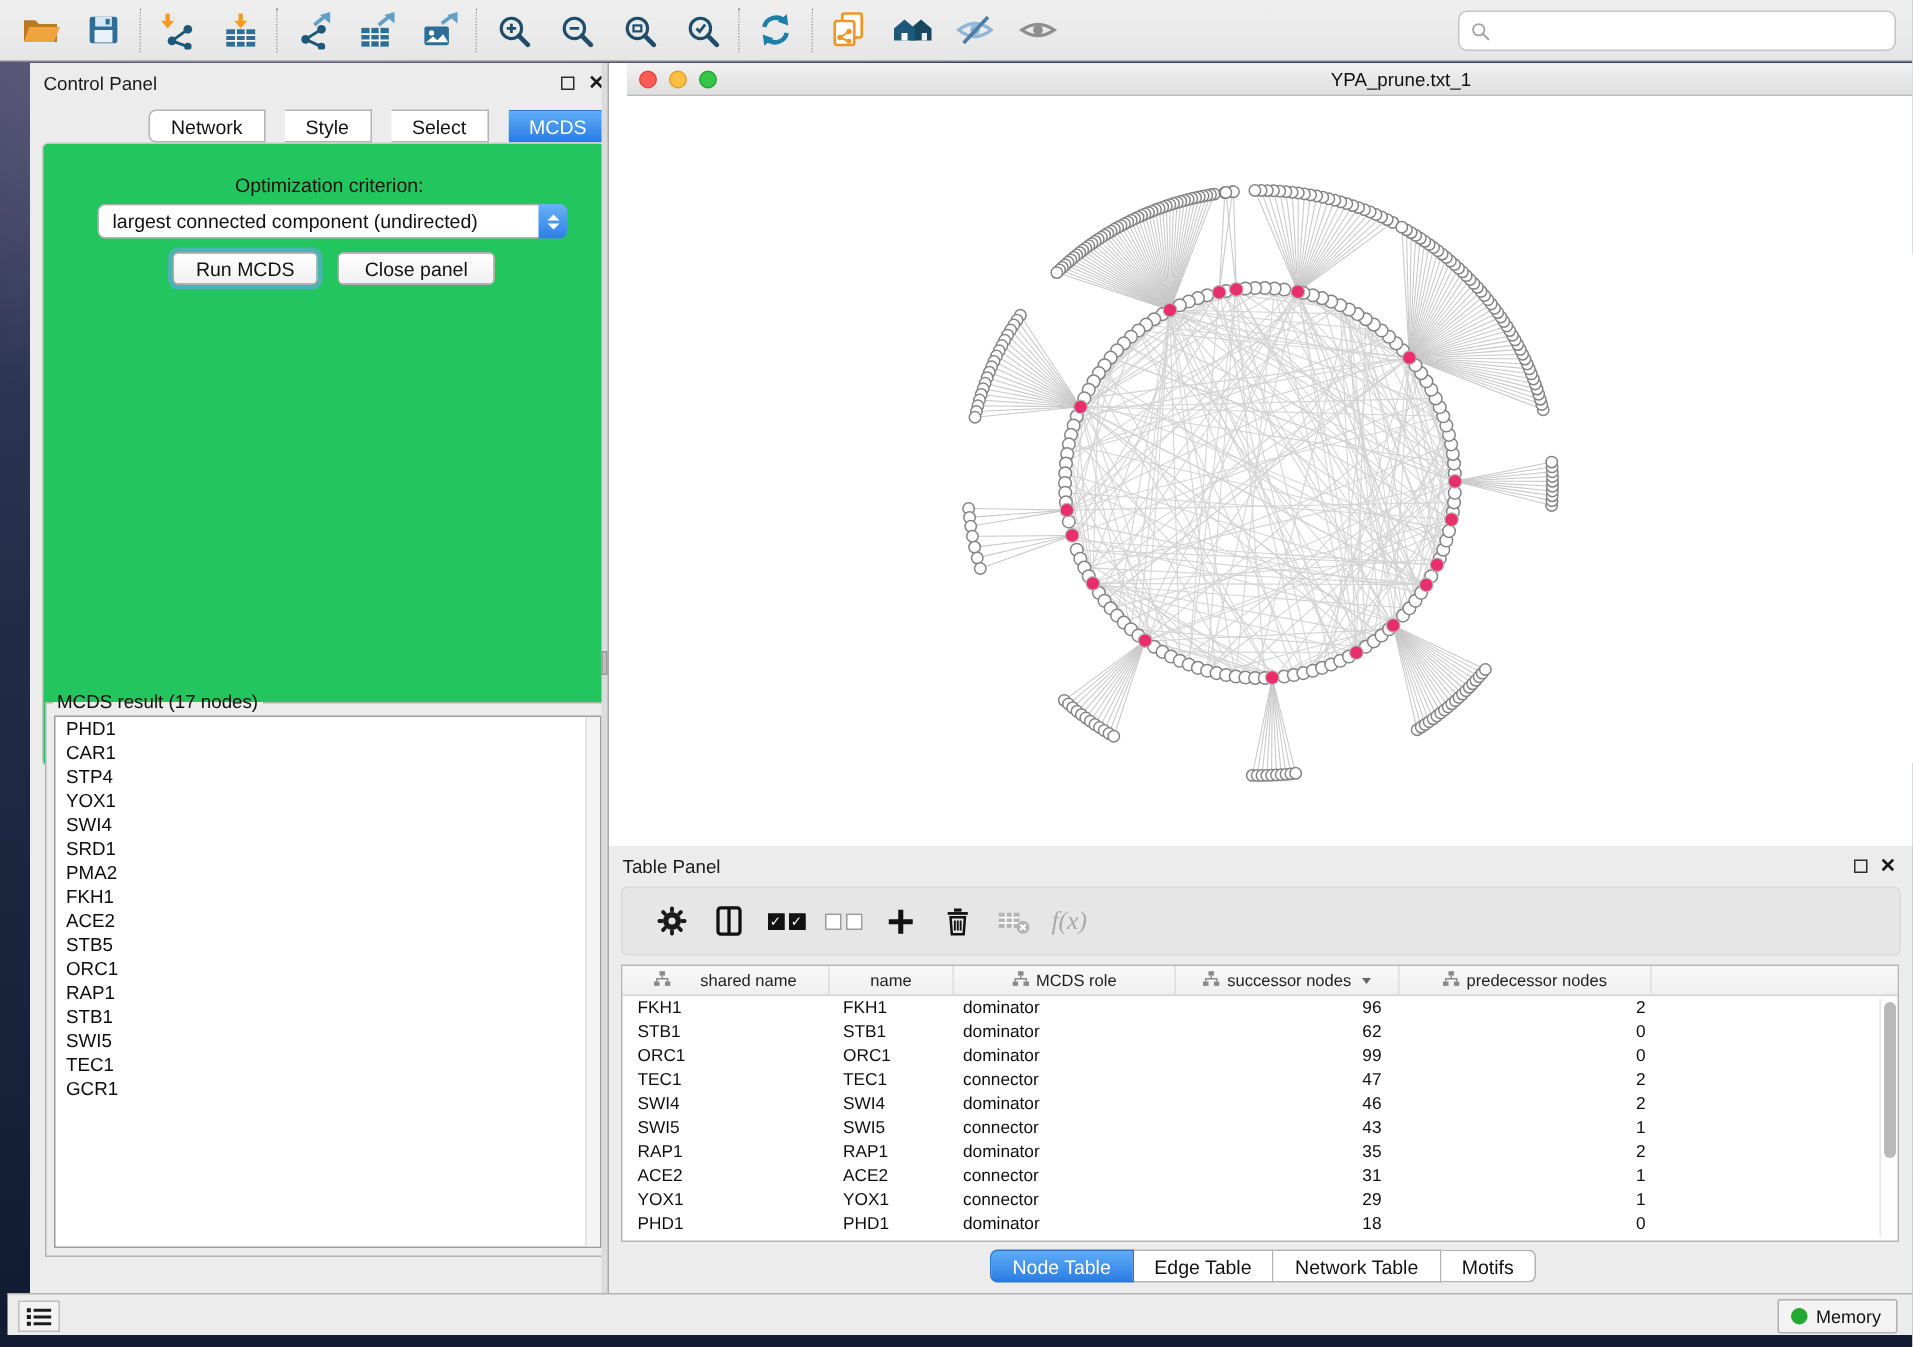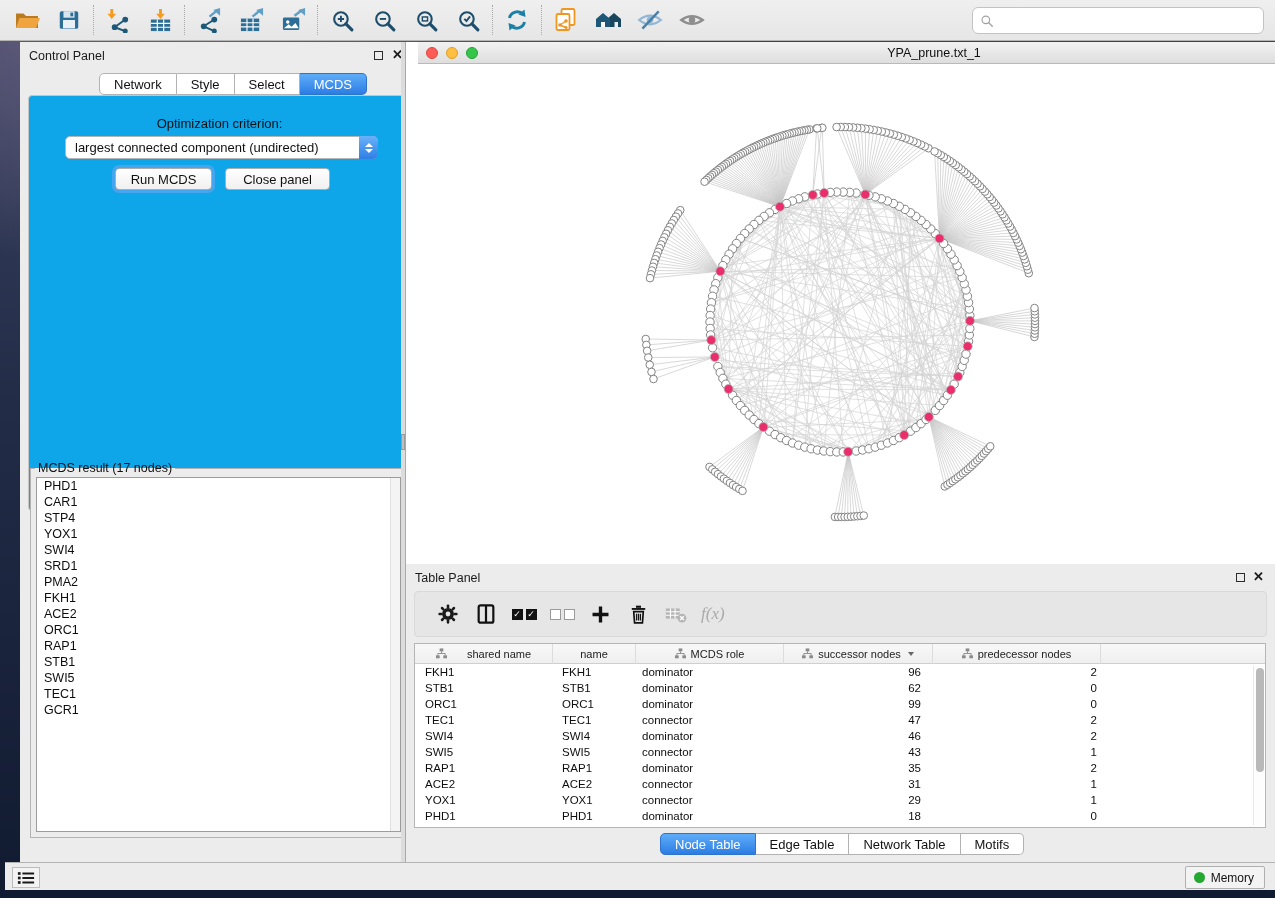--- a/index.html
+++ b/index.html
@@ -21,28 +21,28 @@
   .search-input { border:none; outline:none; flex:1; height:22px; font-size:12px; background:transparent; margin-left:4px;}
   
   .control-panel { position:absolute; left:20px; top:42px; width:396px; height:820px;
     background:#ececec; border-right:1px solid #a8a8a8; }
   .panel-titlebar { position:relative; height:28px; }
   .panel-title { position:absolute; left:9px; top:7px; font-size:12.5px; color:#1a1a1a; }
   .float-box { position:absolute; top:9px; width:9px; height:9px; border:1.5px solid #2c2c2c; background:transparent; }
   .close-x { position:absolute; top:5px; font-size:13px; font-weight:bold; color:#1a1a1a; }
   .cp-float { right:32px; } .cp-close { right:12px; }
   .seg-tabs { display:flex; position:absolute; height:22px; }
-  .cp-tabs { left:79px; top:31px; }
+  .cp-tabs { left:79px; top:31px;gap:13px; }
   .seg-tab { height:22px; display:flex; align-items:center; justify-content:center;
     background:#fff; border:1px solid #b2b2b2; border-left:none; font-size:13px; color:#111; padding:0 14px; cursor:default; }
   .seg-tab:first-child { border-left:1px solid #b2b2b2; border-radius:5px 0 0 5px; }
   .seg-tab:last-child { border-radius:0 5px 5px 0; }
   .seg-tab.active { background:linear-gradient(#5fadf9,#2b7de4); border-color:#2f74c9; color:#fff; }
   .cp-card { position:absolute; left:8px; top:53px; width:383px; height:416px;
-    background:#0ea5e9; border:1px solid #c6c6c6; border-radius:4px; }
+    background:#22c55e; border:1px solid #c6c6c6; border-radius:4px; }
   .opt-label { position:absolute; left:0; right:0; top:20px; text-align:center; font-size:13px; color:#111; }
   .opt-select { position:absolute; left:36px; top:40px; width:313px; height:23px; background:#fff;
     border:1px solid #b5b5b5; border-radius:5px; display:flex; align-items:center; }
   .opt-select-text { flex:1; font-size:13px; color:#111; padding-left:9px; white-space:nowrap; }
   .opt-stepper { width:19px; height:23px; margin-right:-1px; border-radius:0 5px 5px 0;
     background:linear-gradient(#69b1f9,#2e7fe5); display:flex; flex-direction:column; align-items:center; justify-content:center; gap:2px;}
   .tri-up { width:0; height:0; border-left:4px solid transparent; border-right:4px solid transparent; border-bottom:4px solid #fff; }
   .tri-down { width:0; height:0; border-left:4px solid transparent; border-right:4px solid transparent; border-top:4px solid #fff; }
   .btn { height:22px; background:linear-gradient(#ffffff,#f0f0f0); border:1px solid #adadad; border-radius:4px;
     font-size:13px; color:#111; display:inline-flex; align-items:center; justify-content:center; }
@@ -286,20 +286,21 @@
         <div class="mcds-scroll"></div>
       <div class="mcds-item">PHD1</div>
           <div class="mcds-item">CAR1</div>
           <div class="mcds-item">STP4</div>
           <div class="mcds-item">YOX1</div>
           <div class="mcds-item">SWI4</div>
           <div class="mcds-item">SRD1</div>
           <div class="mcds-item">PMA2</div>
           <div class="mcds-item">FKH1</div>
           <div class="mcds-item">ACE2</div>
+          <div class="mcds-item">STB5</div>
           <div class="mcds-item">ORC1</div>
           <div class="mcds-item">RAP1</div>
           <div class="mcds-item">STB1</div>
           <div class="mcds-item">SWI5</div>
           <div class="mcds-item">TEC1</div>
           <div class="mcds-item">GCR1</div>
         </div>
     </fieldset>
   </div>
 

